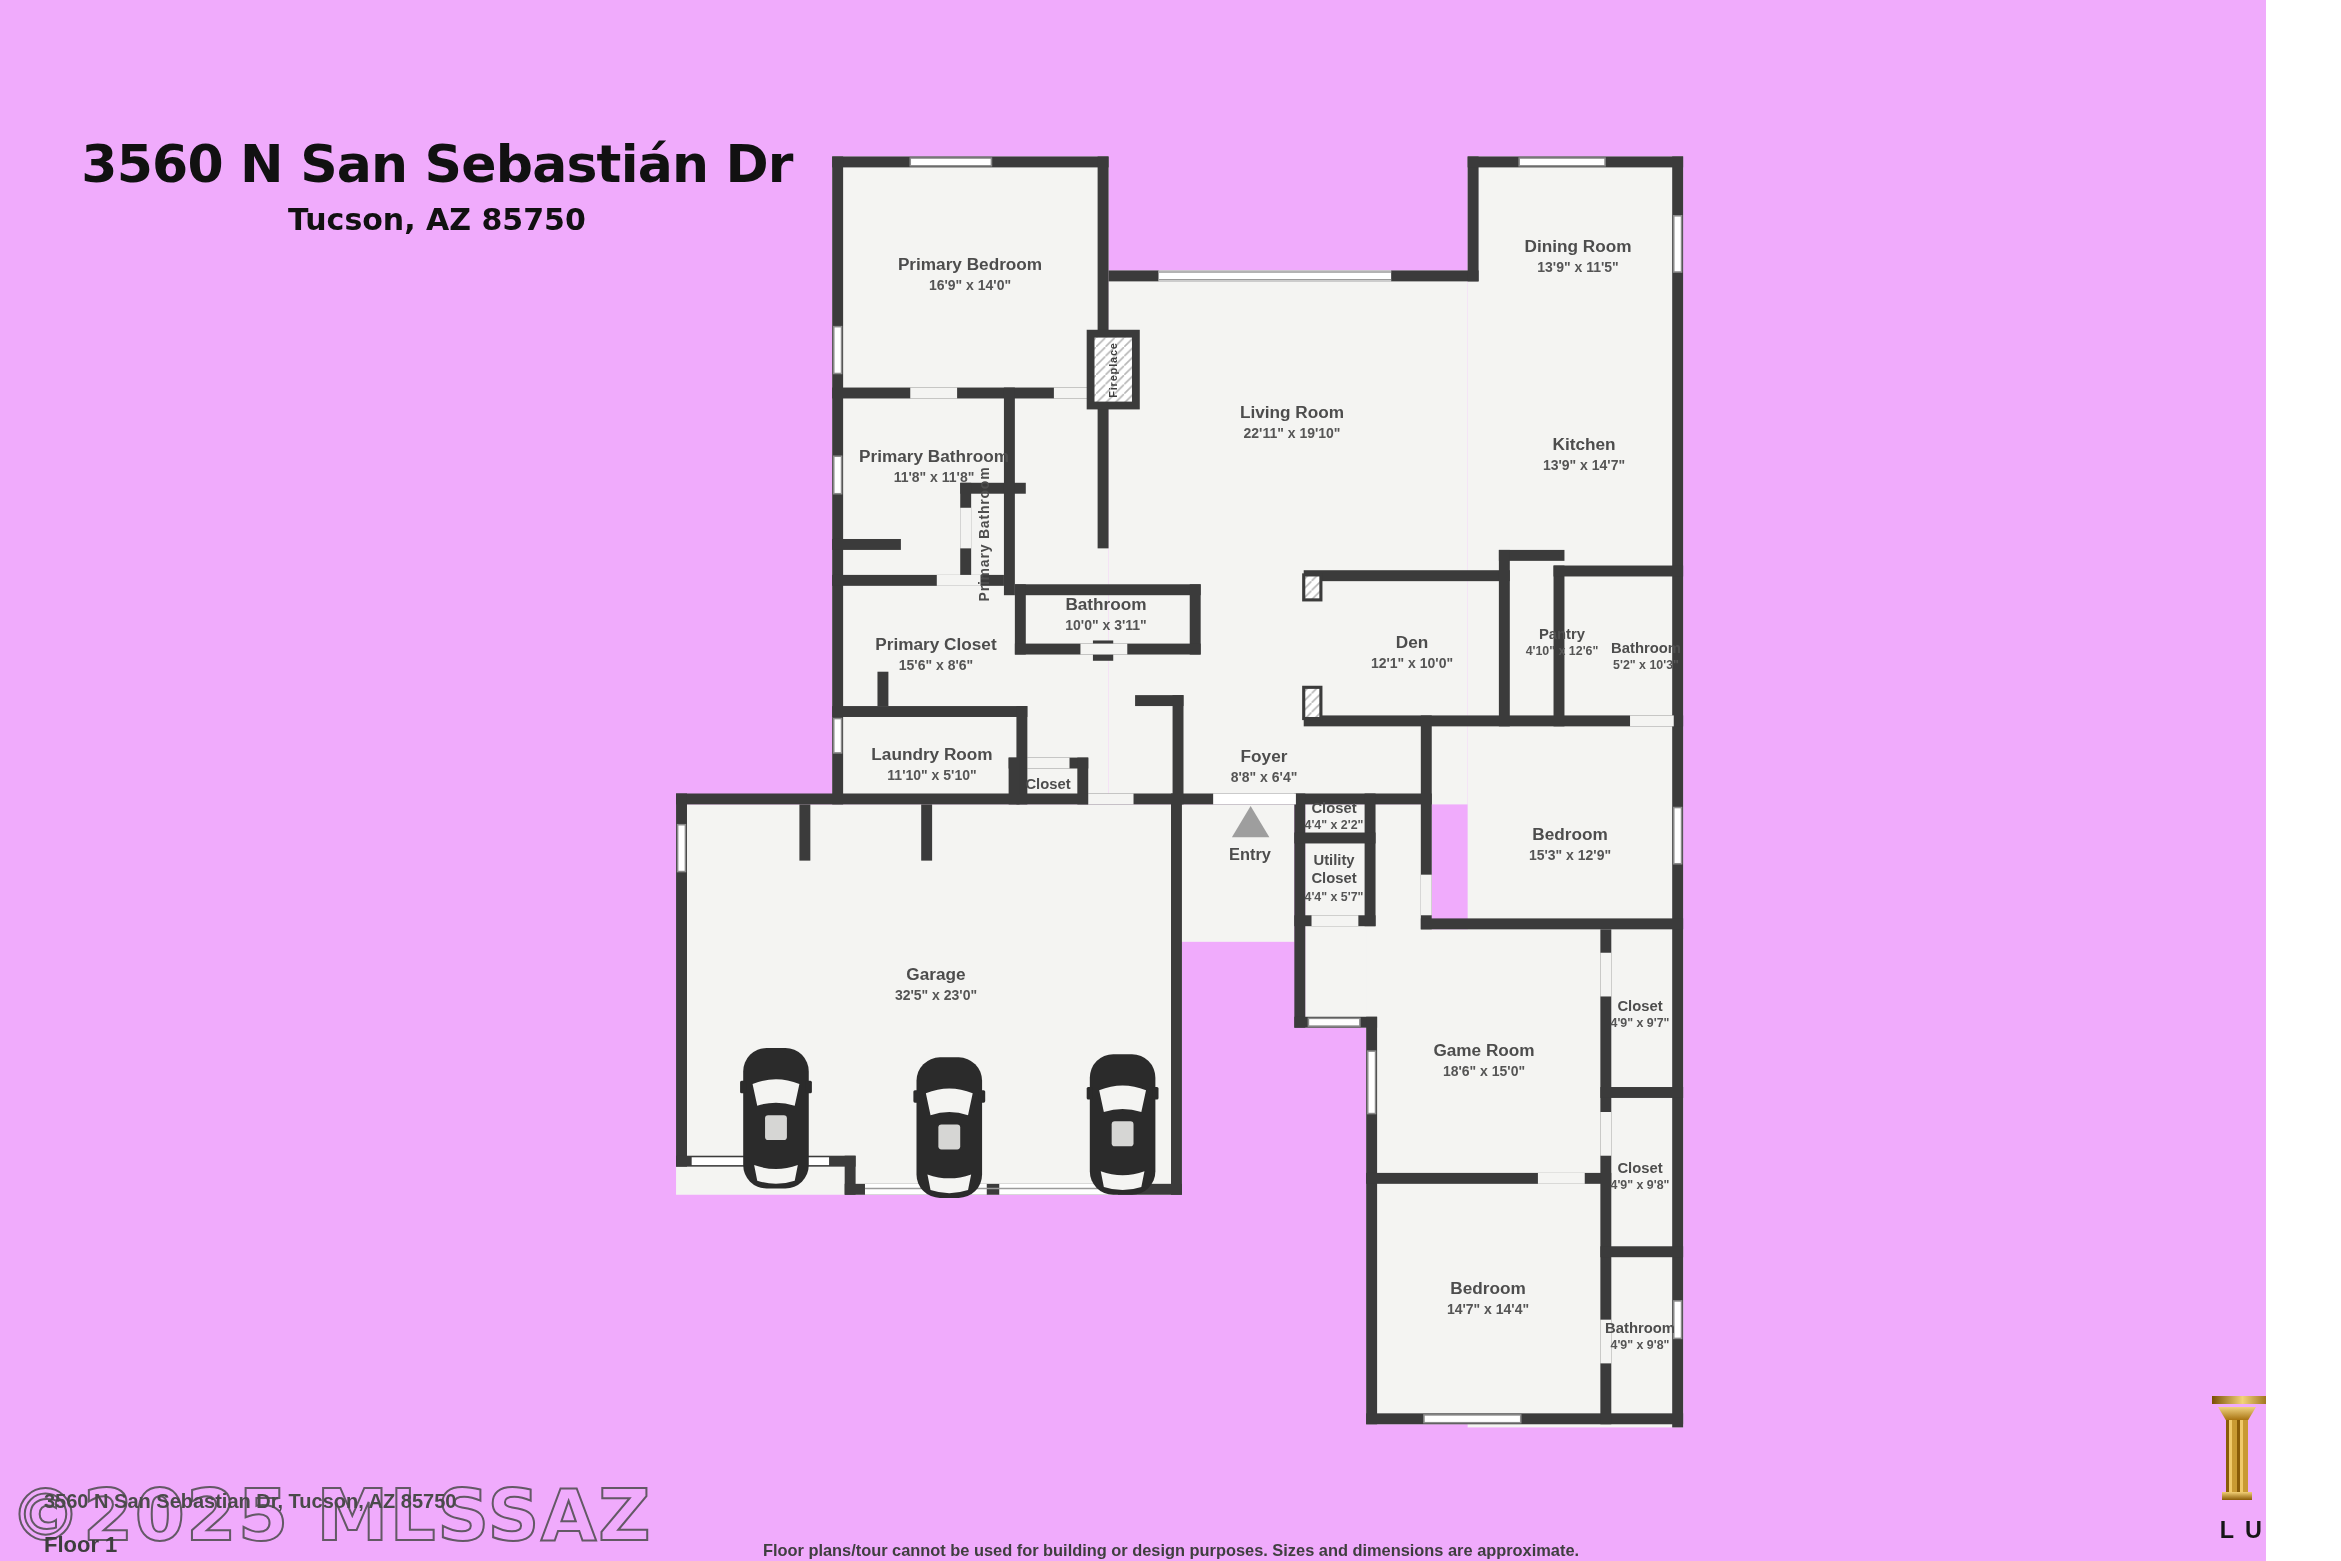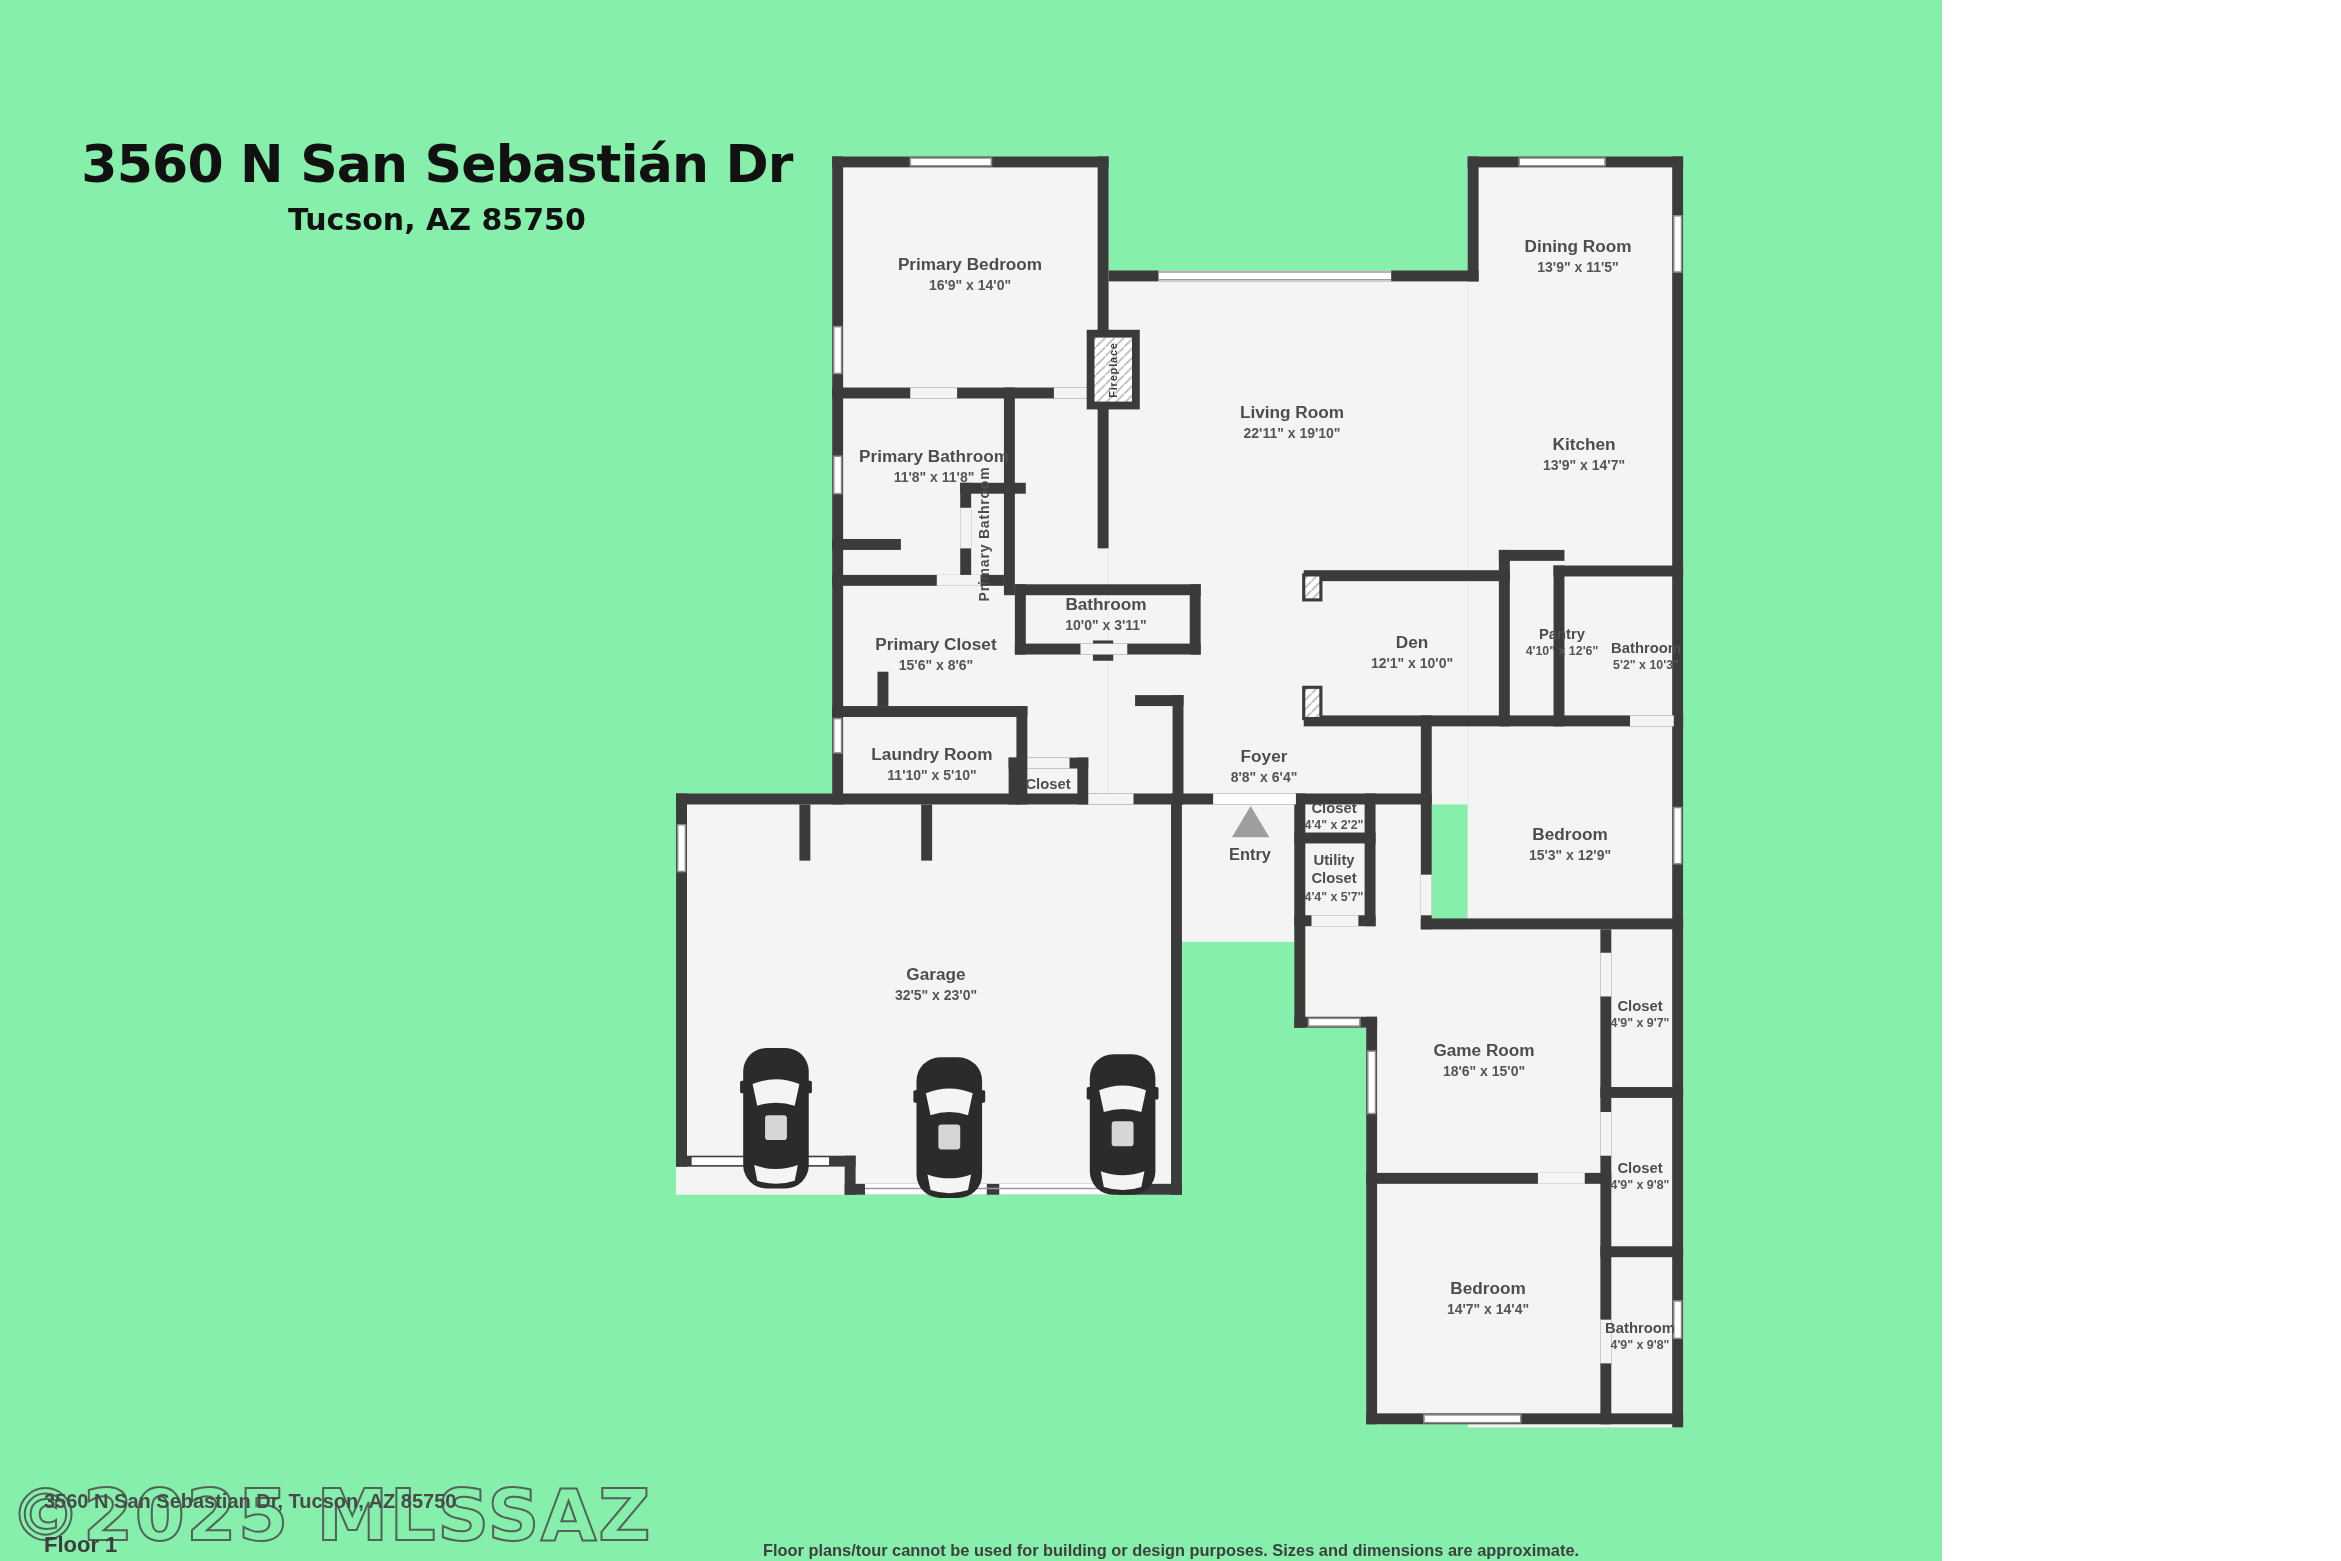--- a/index.html
+++ b/index.html
@@ -1,16 +1,16 @@
 <!DOCTYPE html>
 <html style="font-size:12.5px"><head>
 <meta charset="utf-8">
 <style>
   html,body{margin:0;padding:0;background:#ffffff;}
-  .page{position:relative;width:1942px;height:1561px;background:#86efac;overflow:hidden;
+  .page{position:relative;width:2266px;height:1561px;background:#f0abfc;overflow:hidden;
         font-family:"Liberation Sans",sans-serif;}
   .stage{position:absolute;left:0;top:0;width:1171px;height:781px;
          transform:scale(2);transform-origin:0 0;}
   svg.plan{position:absolute;left:0;top:0;}
 
   .hdr{position:absolute;left:31px;top:69px;width:375px;text-align:center;color:#111;}
   .hdr .t{font-family:"DejaVu Sans","Liberation Sans",sans-serif;font-weight:bold;
           font-size:26px;letter-spacing:-0.4px;line-height:1.05;}
   .hdr .s{font-family:"DejaVu Sans","Liberation Sans",sans-serif;font-weight:bold;
           font-size:15px;margin-top:4.7px;}

